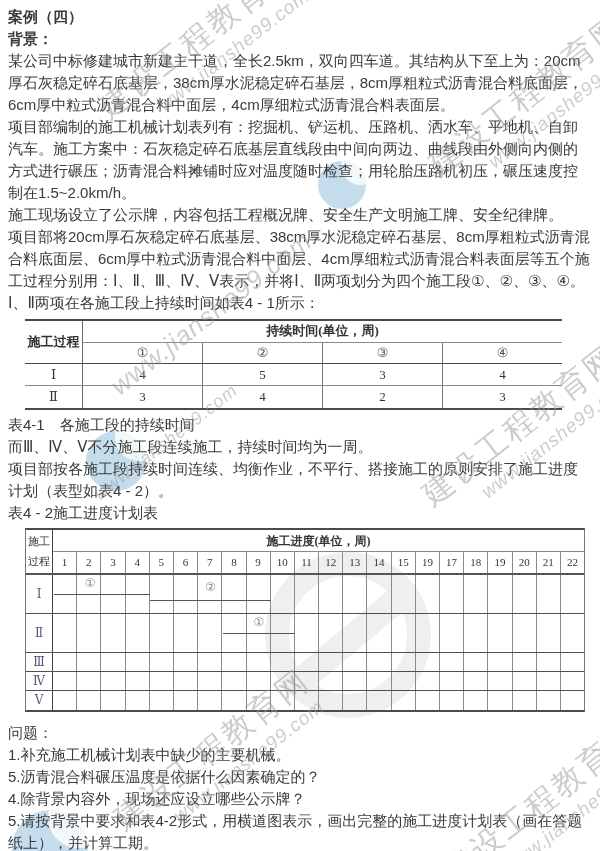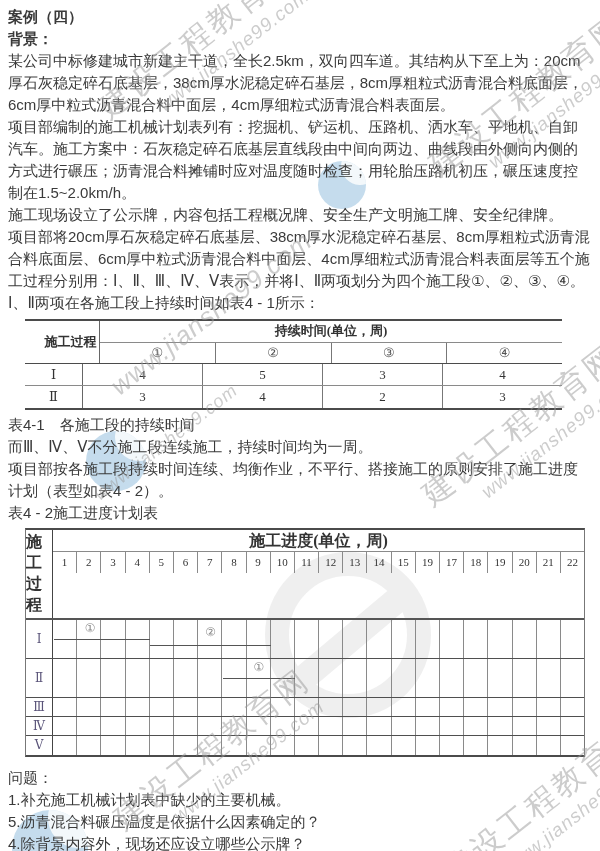--- a/index.html
+++ b/index.html
@@ -10,42 +10,42 @@
   }
   .content { position:absolute; inset:0; padding:6px 8px 0 8px; z-index:1; }
   .line, .para { font-size:15px; line-height:22px; color:#3a3a3a; }
   .bold { font-weight:bold; }
 
   
   .t41 { width:537px; margin:5px 0 4px 17px; border-top:2px solid #4b4b4b; border-bottom:2px solid #4b4b4b;
          font-family:"Liberation Serif","DejaVu Serif",serif; color:#333; }
   .t41-top { display:flex; border-bottom:1px solid #4b4b4b; }
   .t41-corner { width:58px; display:flex; align-items:center; justify-content:center;
-                font-size:13px; font-weight:bold; border-right:1px solid #666;margin-left:17px; }
+                font-size:13px; font-weight:bold; border-right:1px solid #666; }
   .t41-right { flex:1; }
   .t41-span { height:22px; line-height:20px; text-align:center; font-size:13px; font-weight:bold;
               border-bottom:1px solid #8a8a8a; }
   .t41-labels { display:flex; height:20px; }
   .t41-lab { flex:1; text-align:center; line-height:20px; font-size:13px; color:#555; }
   .bl { border-left:1px solid #777; }
   .t41-row { display:flex; height:22px; line-height:22px; }
   .t41-row.bb { border-bottom:1px solid #8a8a8a; }
   .t41-name { width:58px; text-align:center; border-right:1px solid #666; font-size:13px; }
   .t41-val { flex:1; text-align:center; font-size:13px; }
 
   
   .t42 { width:560px; margin:4px 0 0 17px; border:1px solid #777; border-top:2px solid #4b4b4b;
          border-bottom:2px solid #4b4b4b; font-family:"Liberation Serif","DejaVu Serif",serif; color:#333;
          background:transparent; }
   .t42-header { display:flex; border-bottom:2px solid #555; }
-  .t42-corner { width:27px; border-right:1px solid #444; font-size:16px; font-weight:bold;
+  .t42-corner { width:27px; border-right:1px solid #444; font-size:11px; font-weight:normal;
                 display:flex; flex-direction:column; align-items:center; justify-content:space-around; padding:2px 0; }
   .t42-hright { flex:1; }
   .t42-span { height:22px; line-height:22px; border-bottom:1px solid #8a8a8a; text-align:center;
-              font-size:16px; font-weight:bold; }
+              font-size:12px; font-weight:bold; }
   .t42-weeks { display:flex; height:21px; }
   .t42-cell { flex:1; text-align:center; line-height:21px; font-size:11px; color:#333; }
   .br { border-right:1px solid #8a8a8a; }
   .t42-row { display:flex; position:relative; }
   .h40 { height:39px; }
   .h20 { height:19px; }
   .bbd { border-bottom:1px solid #4f4f4f; }
   .t42-plabel { width:27px; border-right:1px solid #444; display:flex; align-items:center;
                 justify-content:center; font-size:12px; color:#5a5479; }
   .t42-cells { flex:1; display:flex; }

